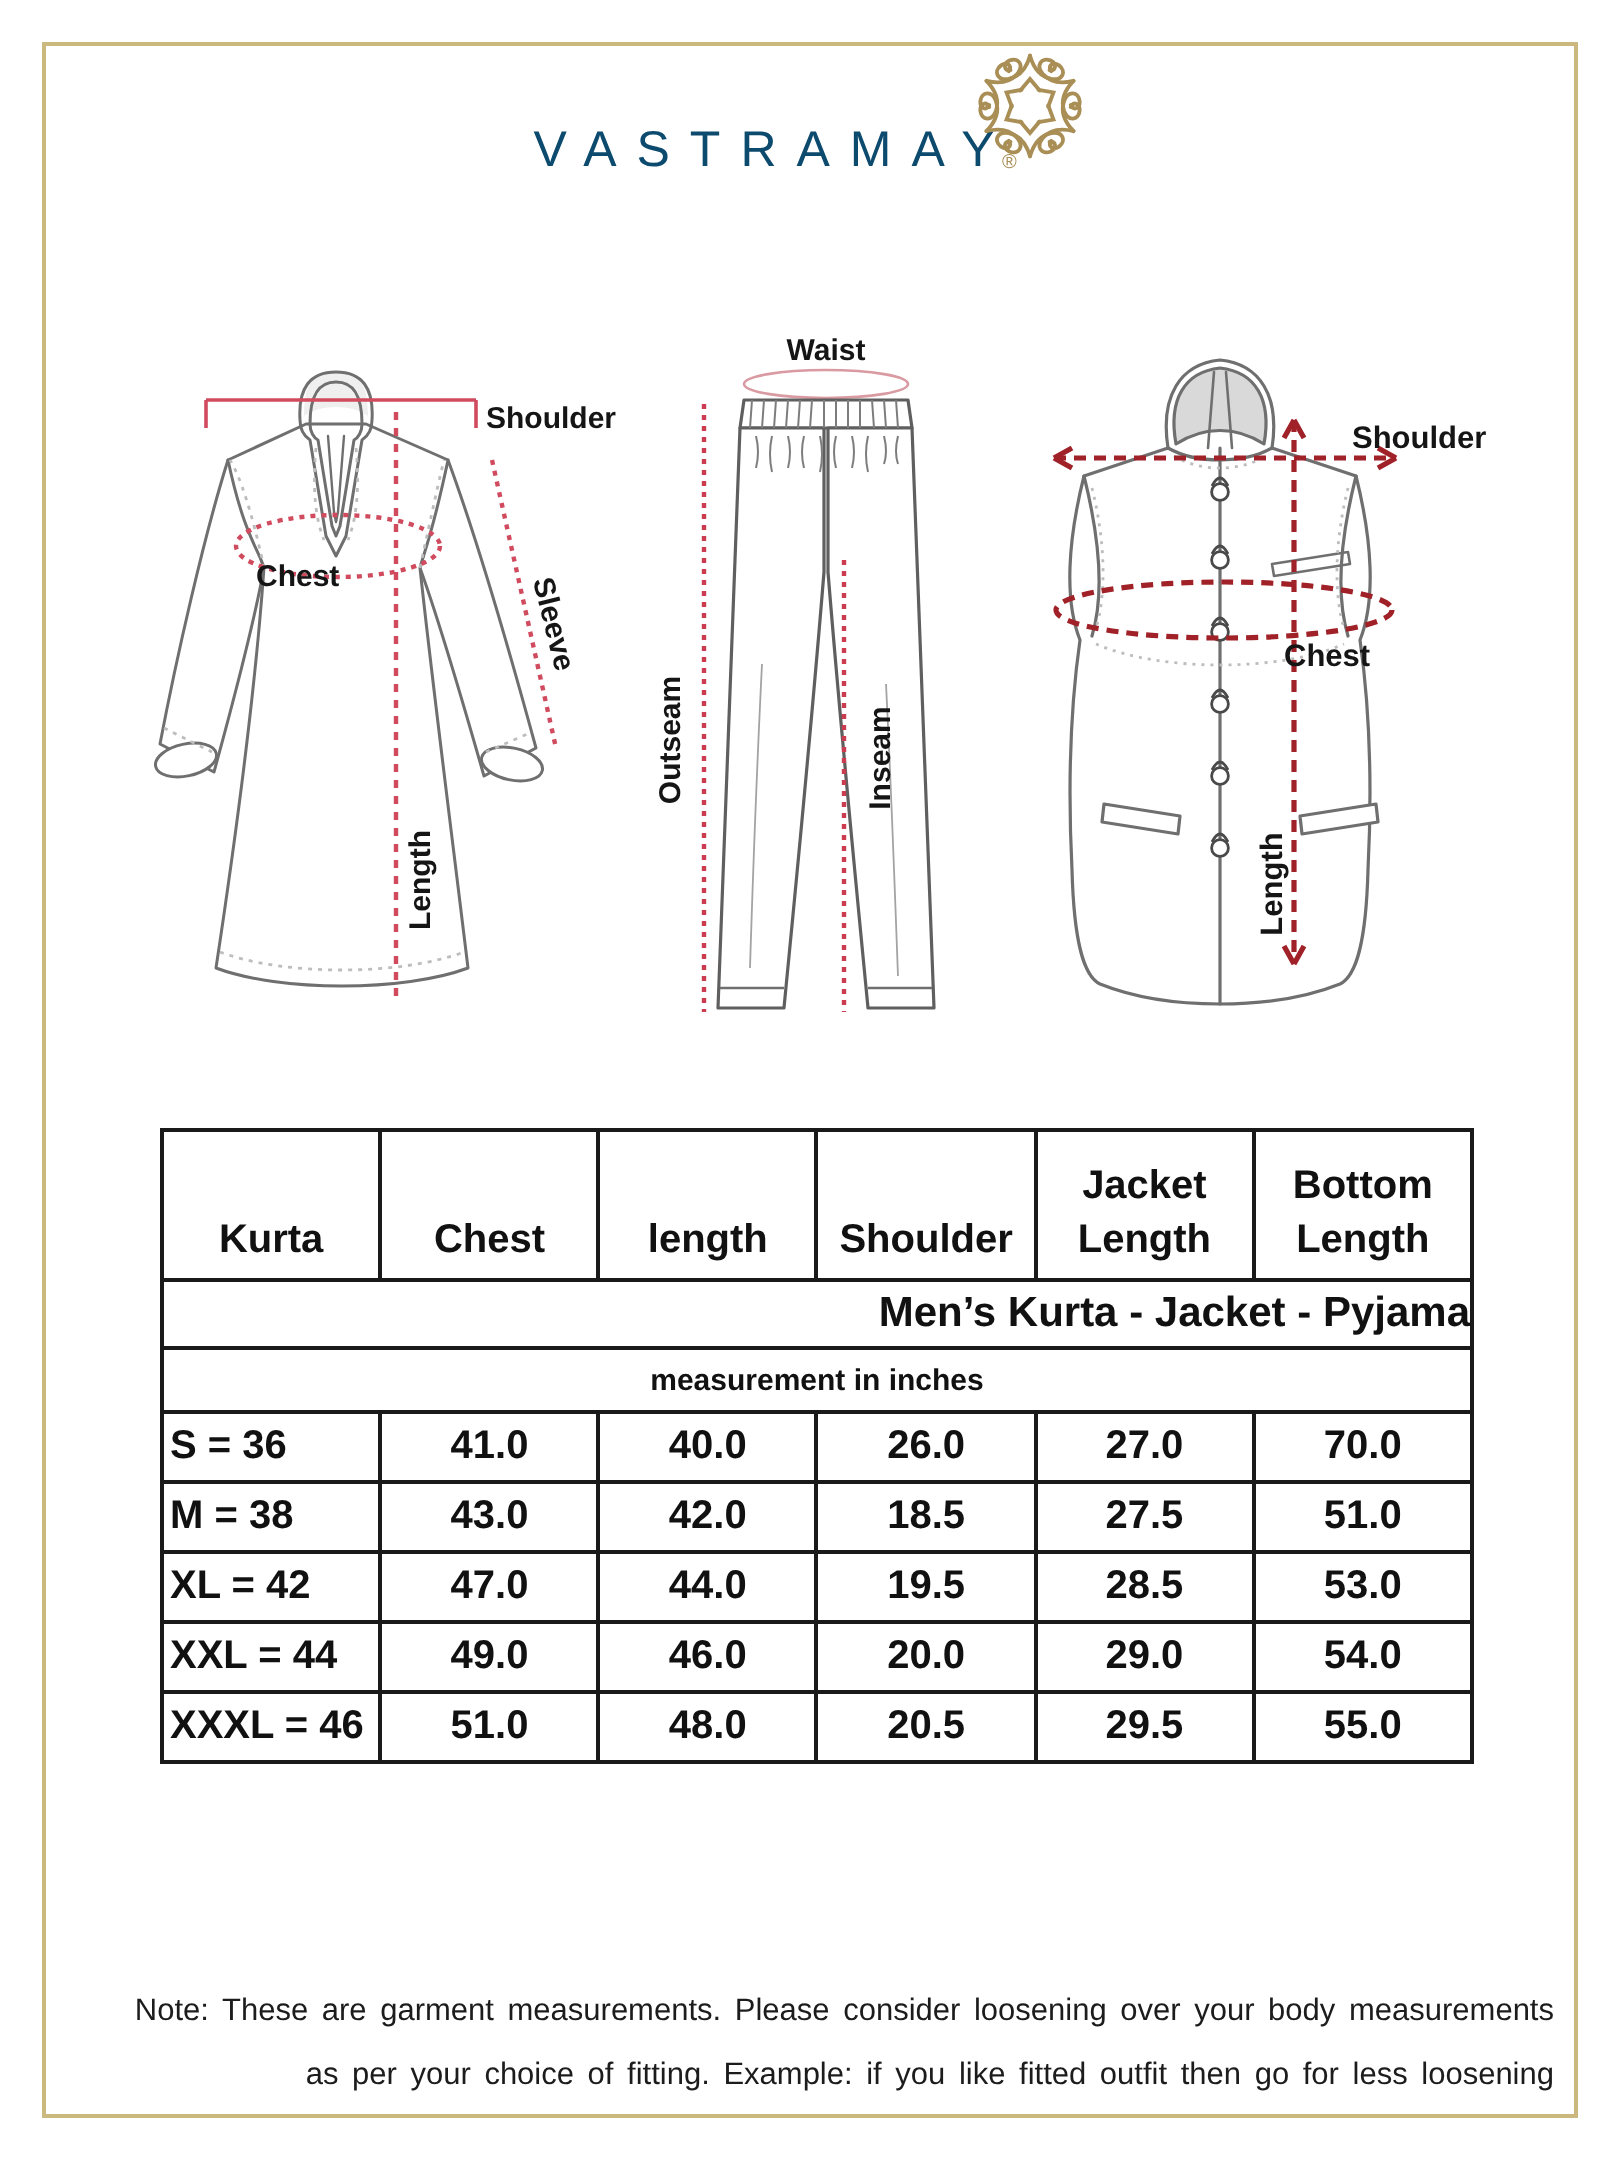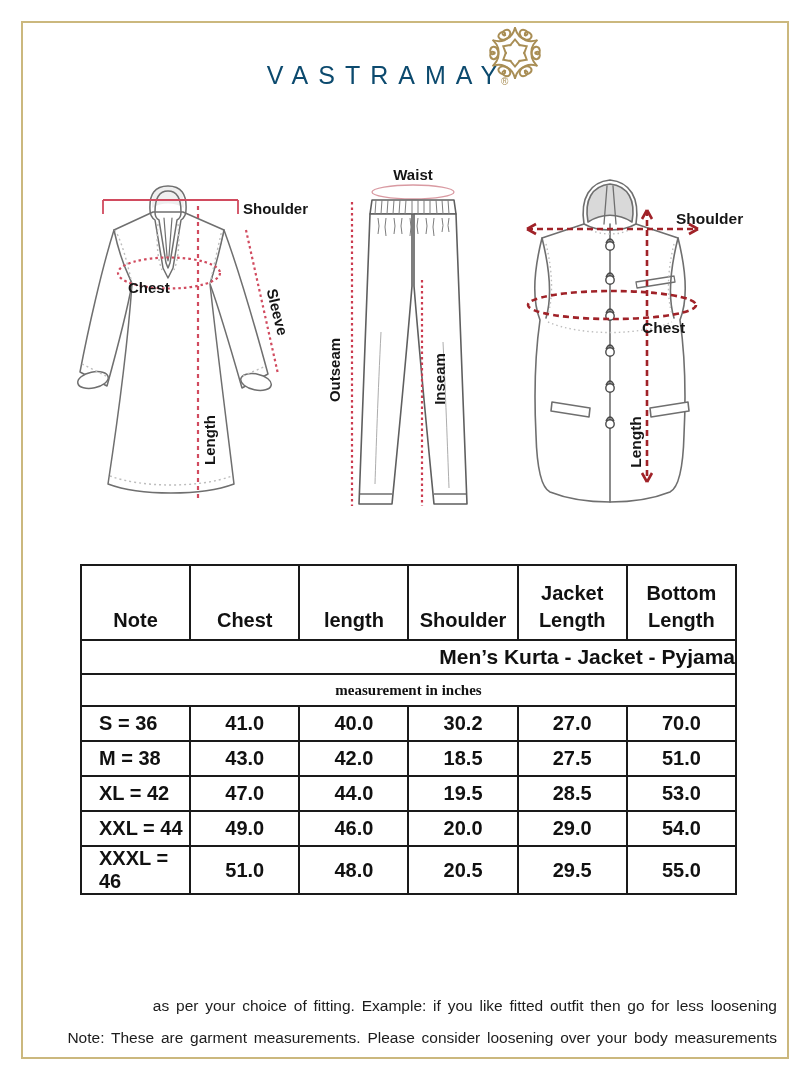--- a/index.html
+++ b/index.html
@@ -21,25 +21,25 @@
   .dg-kurta{left:0;}
   .dg-pyjama{left:245px;top:2px;}
   .dg-jacket{left:420px;}
   svg text.lbl{font-family:"Liberation Sans",sans-serif;font-weight:bold;fill:#151515;font-size:15px;}
 
   
   .size-table{position:absolute;left:80px;top:564px;width:657px;border-collapse:collapse;
     table-layout:fixed;color:#111;}
   .size-table td,.size-table th{border:2px solid #1a1a1a;padding:0;margin-top:36px;}
   .size-table .title-cell{height:32px;font-size:21px;font-weight:bold;text-align:right;vertical-align:middle;}
-  .size-table .subtitle-cell{height:30px;font-size:15px;font-weight:bold;text-align:center;vertical-align:middle;font-family:Liberation Serif, serif;}
+  .size-table .subtitle-cell{height:30px;font-size:15px;font-weight:bold;text-align:center;vertical-align:middle;}
   .size-table thead th{height:68px;font-size:20px;font-weight:bold;text-align:center;
     vertical-align:bottom;padding-bottom:5px;line-height:1.35;}
   .size-table tbody td{height:33px;font-size:20px;font-weight:bold;text-align:center;vertical-align:middle;}
-  .size-table tbody td.size-col{text-align:left;padding-left:17px;}
+  .size-table tbody td.size-col{text-align:left;padding-left:3px;}
   .size-table col{width:16.666%;}
 
   
   .note{position:absolute;left:34px;top:990px;width:743px;text-align:right;color:#1c1c1c;
     font-size:15.5px;line-height:32px;word-spacing:2.5px;}
 </style>
 </head>
 <body>
 
 <div class="canvas">
@@ -227,34 +227,34 @@
     <tbody>
       <tr>
         <td class="title-cell" colspan="6">Men’s Kurta - Jacket - Pyjama</td>
       </tr>
       <tr>
         <td class="subtitle-cell" colspan="6">measurement in inches</td>
       </tr>
     </tbody>
     <thead>
       <tr>
-        <th>Note</th>
+        <th>Kurta</th>
         <th>Chest</th>
         <th>length</th>
         <th>Shoulder</th>
         <th>Jacket Length</th>
         <th>Bottom Length</th>
       </tr>
     </thead>
     <tbody>
         <tr>
           <td class="size-col">S = 36</td>
           <td>41.0</td>
           <td>40.0</td>
-          <td>30.2</td>
+          <td>26.0</td>
           <td>27.0</td>
           <td>70.0</td>
         </tr>
         <tr>
           <td class="size-col">M = 38</td>
           <td>43.0</td>
           <td>42.0</td>
           <td>18.5</td>
           <td>27.5</td>
           <td>51.0</td>
@@ -280,17 +280,17 @@
           <td>51.0</td>
           <td>48.0</td>
           <td>20.5</td>
           <td>29.5</td>
           <td>55.0</td>
         </tr>
       </tbody>
   </table>
 
   <div class="note">
+    <div>Note: These are garment measurements. Please consider loosening over your body measurements</div>
     <div>as per your choice of fitting. Example: if you like fitted outfit then go for less loosening</div>
-    <div>Note: These are garment measurements. Please consider loosening over your body measurements</div>
   </div>
 
 </div>
 
 </body></html>

